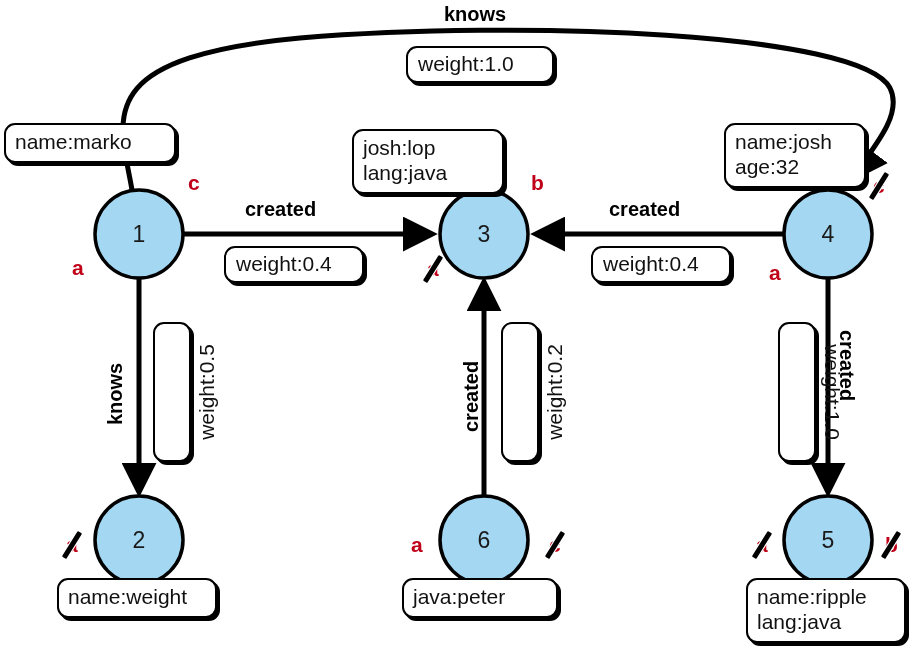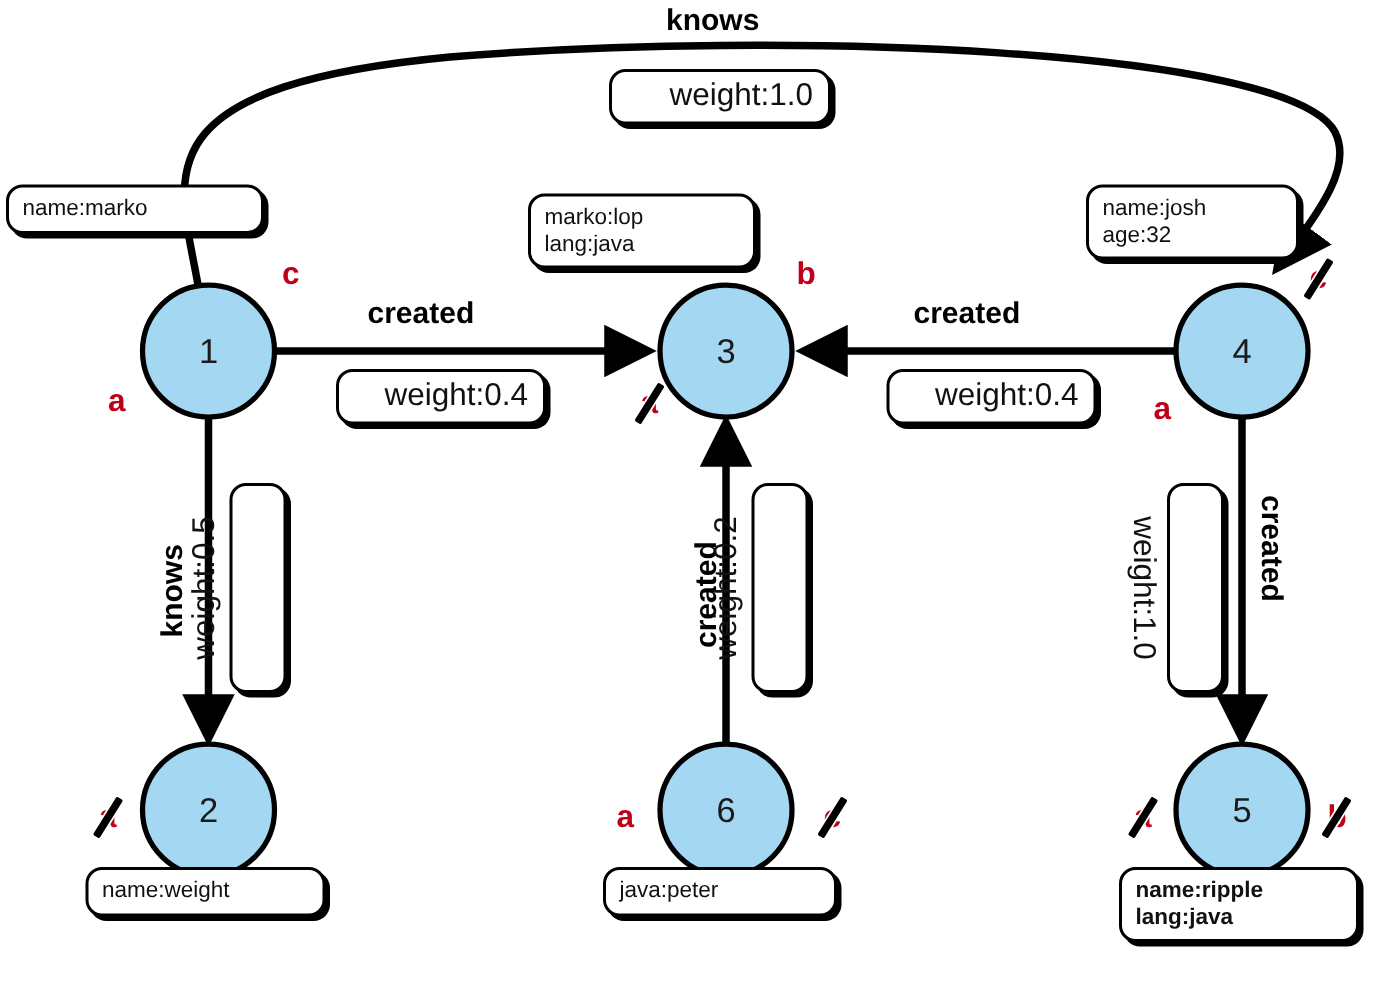--- a/index.html
+++ b/index.html
@@ -27,40 +27,40 @@
   
   .prop-box {
     position: absolute;
     background: #ffffff;
     border: 2.5px solid #000000;
     border-radius: 11px;
     box-shadow: 3px 3px 0 0 #000000;
     padding: 5px 9px 6px 9px;
     box-sizing: border-box;
     line-height: 1.18;
-    font-size: 15px;
+    font-size: 21px;
     color: #111111;
     white-space: nowrap;
   }
   .prop-box .prow { display: block; }
 
   
   .weight-box {
     position: absolute;
     background: #ffffff;
     border: 2.5px solid #000000;
     border-radius: 11px;
     box-shadow: 3px 3px 0 0 #000000;
     box-sizing: border-box;
     font-size: 21px;
     color: #111111;
     white-space: nowrap;
     display: flex;
     align-items: center;
-    justify-content: flex-end;
+    justify-content: flex-start;
   }
   .weight-box.horiz { padding: 4px 10px 5px 10px; }
   .weight-box.vert-up {
     width: 38px;
     padding: 10px 4px;
   }
   .weight-box.vert-up .wtxt {
     transform: rotate(-90deg);
     white-space: nowrap;
     display: inline-block;
@@ -177,38 +177,38 @@
   <div class="node-num" style="left:464px;top:221px;width:40px;">3</div>
   <div class="node-num" style="left:808px;top:221px;width:40px;">4</div>
   <div class="node-num" style="left:808px;top:527px;width:40px;">5</div>
   <div class="node-num" style="left:464px;top:527px;width:40px;">6</div>
 
   <div class="prop-box" style="left:4px;top:123px;width:172px;">
     <span class="prow">name:marko</span>
   </div>
 
   <div class="prop-box" style="left:352px;top:129px;width:152px;">
-    <span class="prow">marko:lop</span>
+    <span class="prow">josh:lop</span>
     <span class="prow">lang:java</span>
   </div>
 
   <div class="prop-box" style="left:696px;top:123px;width:142px;margin-left:28px;">
     <span class="prow">name:josh</span>
     <span class="prow">age:32</span>
   </div>
 
   <div class="prop-box" style="left:57px;top:578px;width:160px;">
     <span class="prow">name:weight</span>
   </div>
 
   <div class="prop-box" style="left:402px;top:578px;width:156px;">
     <span class="prow">java:peter</span>
   </div>
 
-  <div class="prop-box" style="left:746px;top:578px;width:160px;font-weight:bold;">
+  <div class="prop-box" style="left:746px;top:578px;width:160px;">
     <span class="prow">name:ripple</span>
     <span class="prow">lang:java</span>
   </div>
 
   <div class="edge-label" style="left:444px;top:3px;">knows</div>
   <div class="edge-label" style="left:245px;top:198px;">created</div>
   <div class="edge-label" style="left:609px;top:198px;">created</div>
   <div class="edge-label rot-up" style="left:104px;top:425px;">knows</div>
   <div class="edge-label rot-up" style="left:460px;top:432px;">created</div>
   <div class="edge-label rot-down" style="left:858px;top:330px;">created</div>

